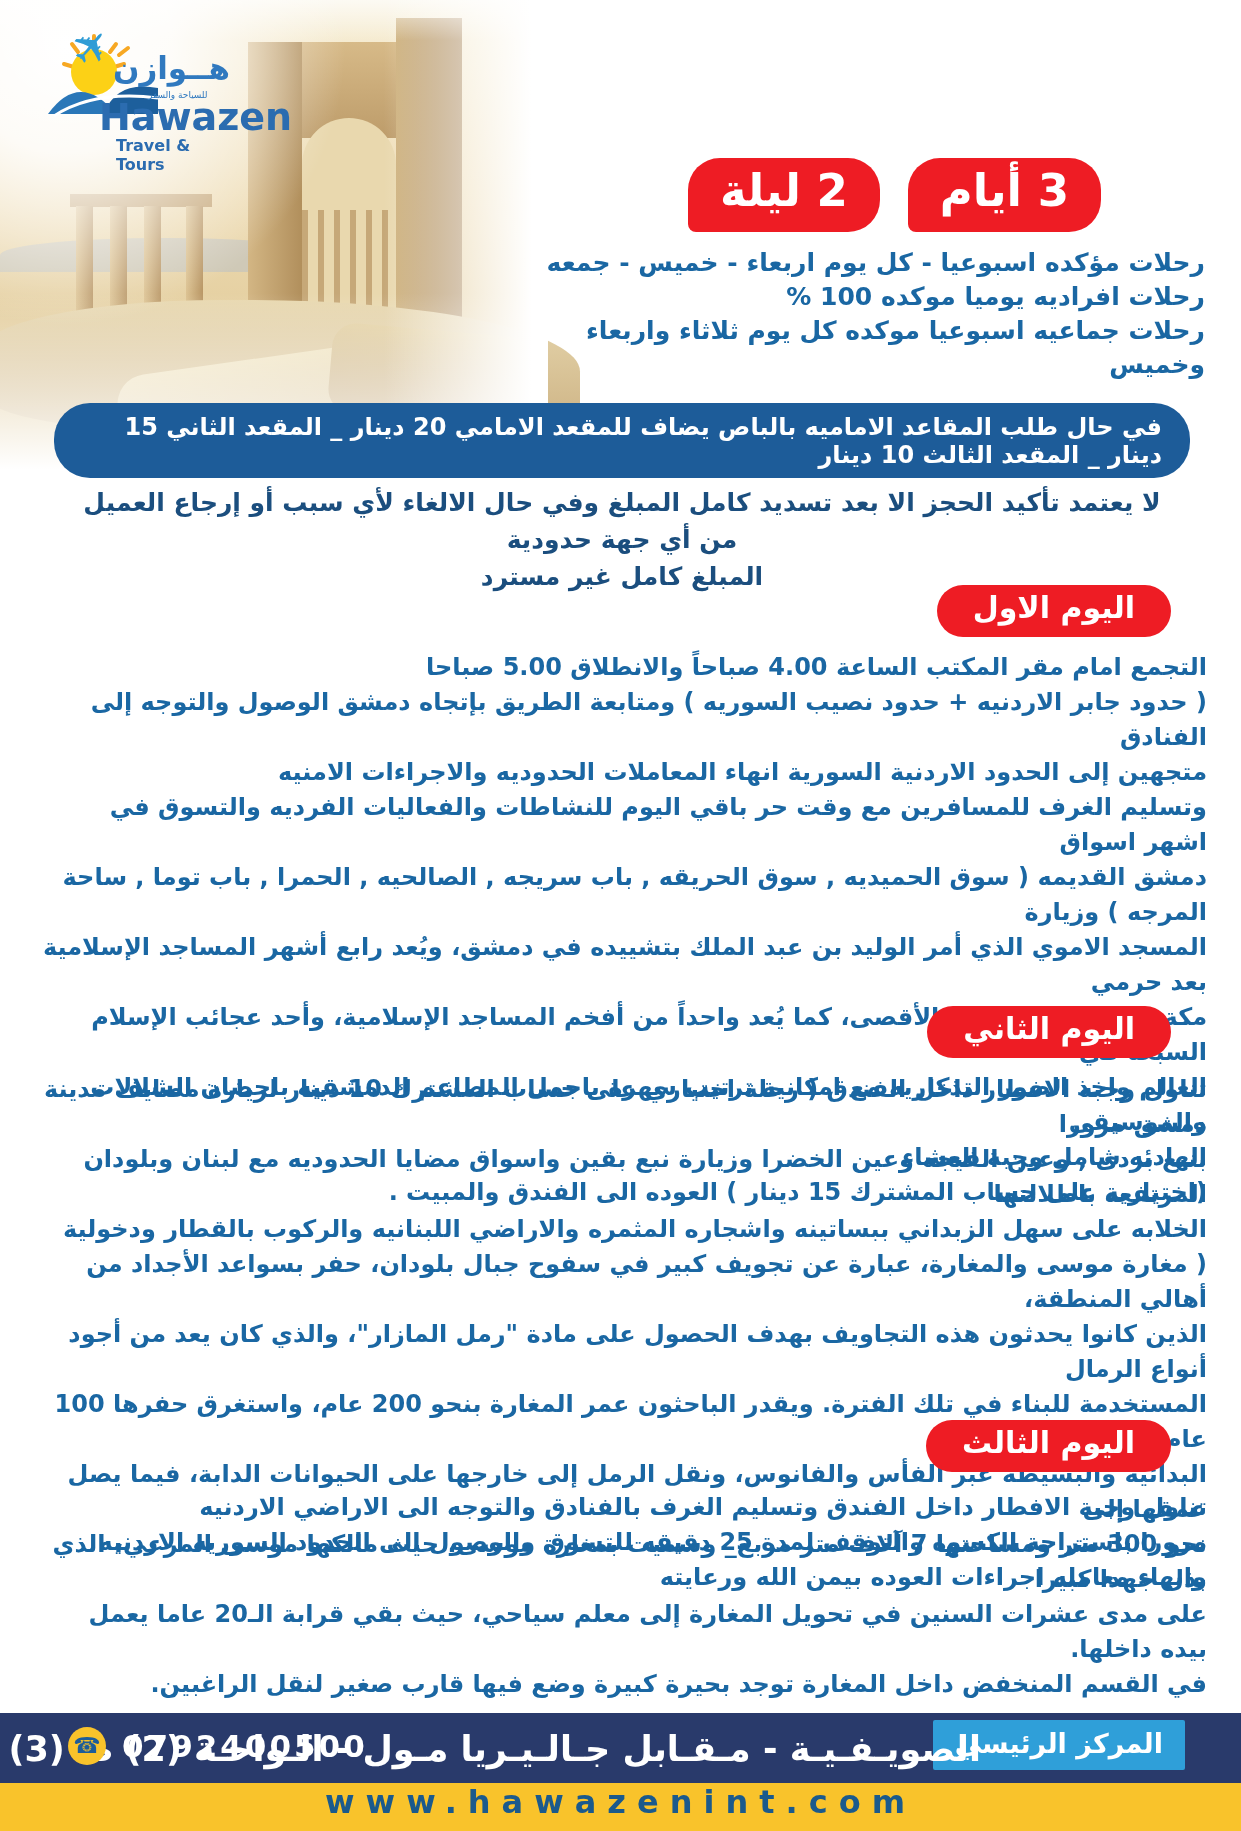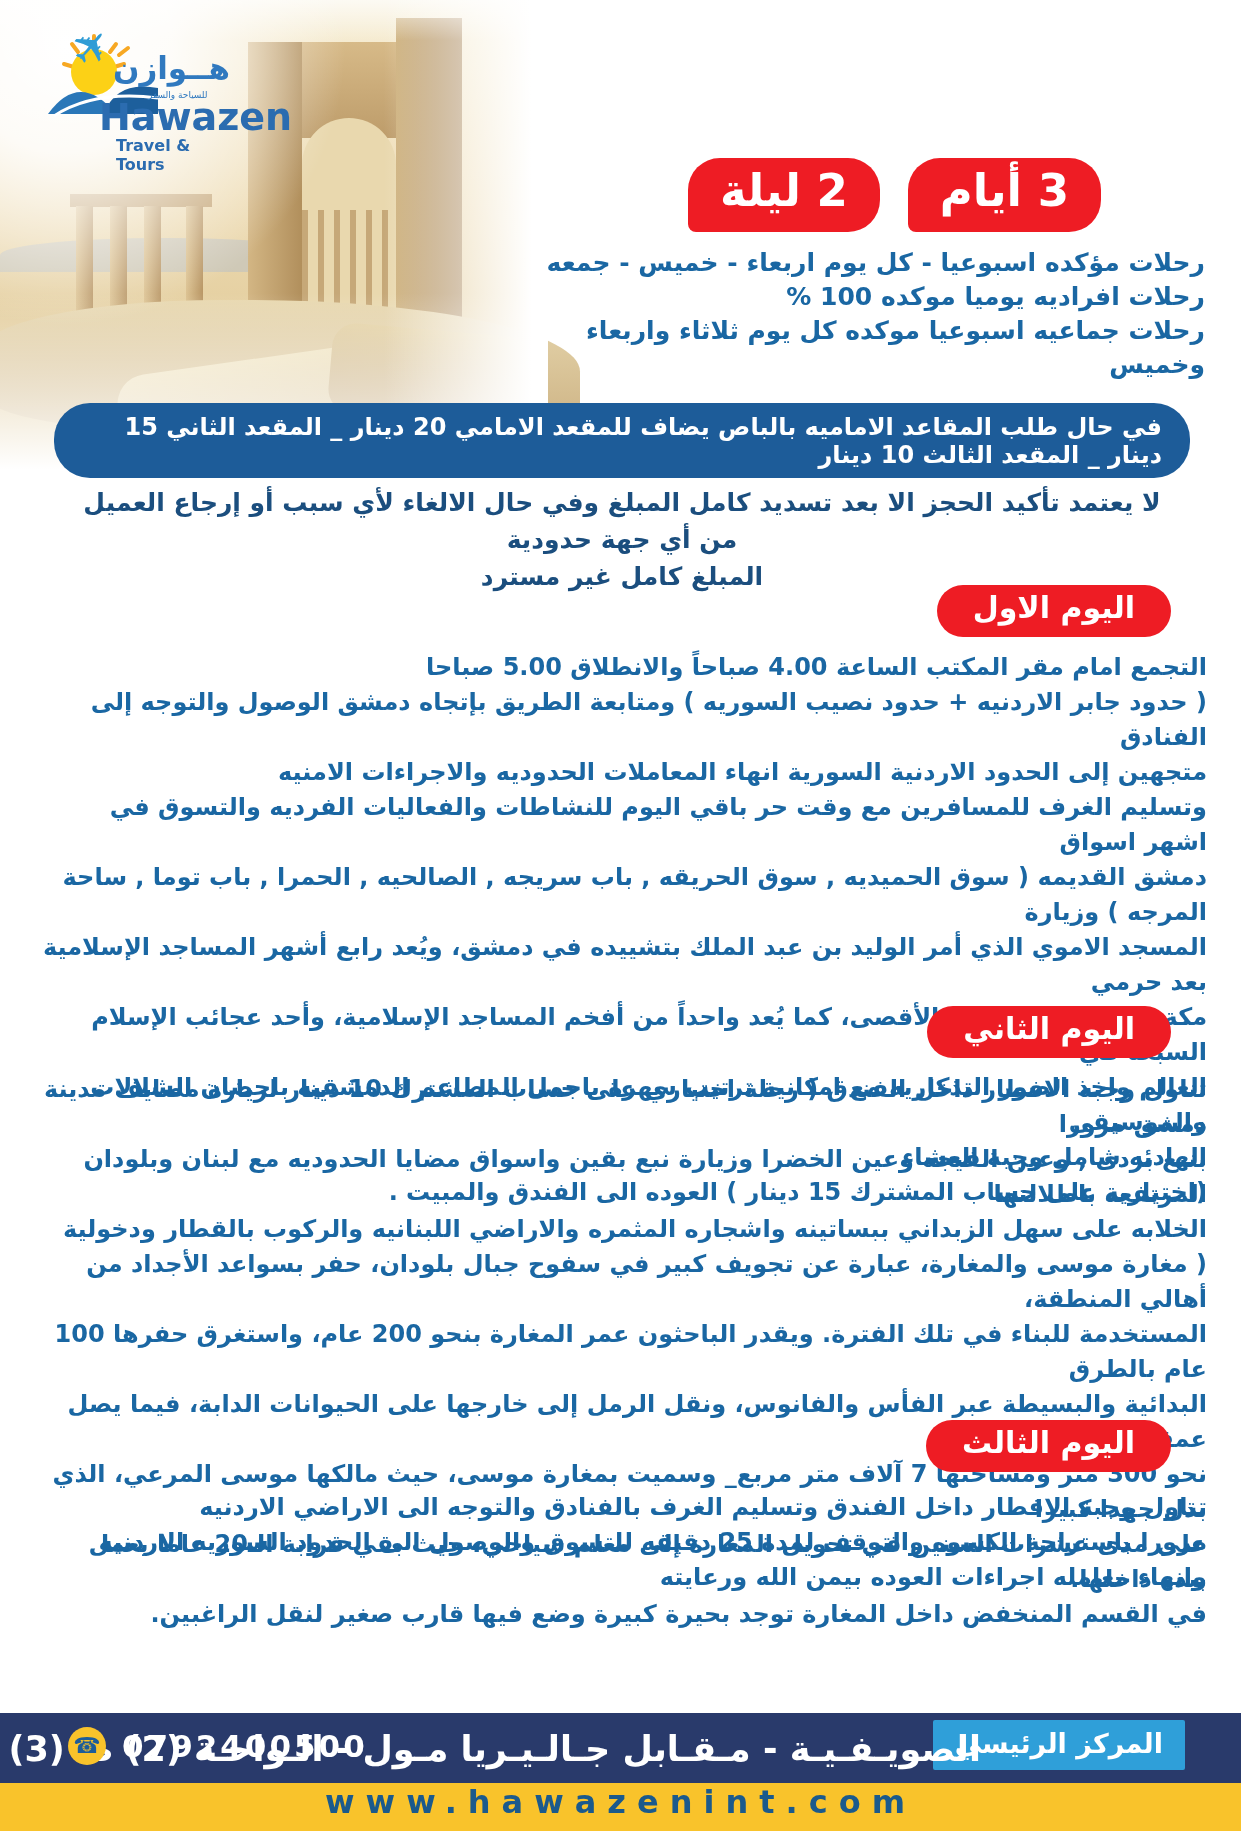--- a/index.html
+++ b/index.html
@@ -154,20 +154,21 @@
       <div>الهادئه شامل وجبة العشاء</div>
       <div>(اختيارية على حساب المشترك 15 دينار ) العوده الى الفندق والمبيت .</div>
     </div>
 
   <div class="day-badge db2">اليوم الثاني</div>
   <div class="day-text dt2">
       <div>تناول وجبه الافطار داخل الفندق ( رحلة اختياري على حساب المشترك 10 دينار لزيارة مصايف مدينة دمشق مرورا</div>
       <div>بنبع بردى , وعين الفيجه وعين الخضرا وزيارة نبع بقين واسواق مضايا الحدوديه مع لبنان وبلودان المرتفعه باطلالتها</div>
       <div>الخلابه على سهل الزبداني ببساتينه واشجاره المثمره والاراضي اللبنانيه والركوب بالقطار ودخولية</div>
       <div>( مغارة موسى والمغارة، عبارة عن تجويف كبير في سفوح جبال بلودان، حفر بسواعد الأجداد من أهالي المنطقة،</div>
+      <div>الذين كانوا يحدثون هذه التجاويف بهدف الحصول على مادة "رمل المازار"، والذي كان يعد من أجود أنواع الرمال</div>
       <div>المستخدمة للبناء في تلك الفترة. ويقدر الباحثون عمر المغارة بنحو 200 عام، واستغرق حفرها 100 عام بالطرق</div>
       <div>البدائية والبسيطة عبر الفأس والفانوس، ونقل الرمل إلى خارجها على الحيوانات الدابة، فيما يصل عمقها إلى</div>
       <div>نحو 300 متر ومساحتها 7 آلاف متر مربع_ وسميت بمغارة موسى، حيث مالكها موسى المرعي، الذي بذل جهدا كبيرا</div>
       <div>على مدى عشرات السنين في تحويل المغارة إلى معلم سياحي، حيث بقي قرابة الـ20 عاما يعمل بيده داخلها.</div>
       <div>في القسم المنخفض داخل المغارة توجد بحيرة كبيرة وضع فيها قارب صغير لنقل الراغبين.</div>
     </div>
 
   <div class="day-badge db3">اليوم الثالث</div>
   <div class="day-text dt3">
       <div>تناول وجبة الافطار داخل الفندق وتسليم الغرف بالفنادق والتوجه الى الاراضي الاردنيه</div>

